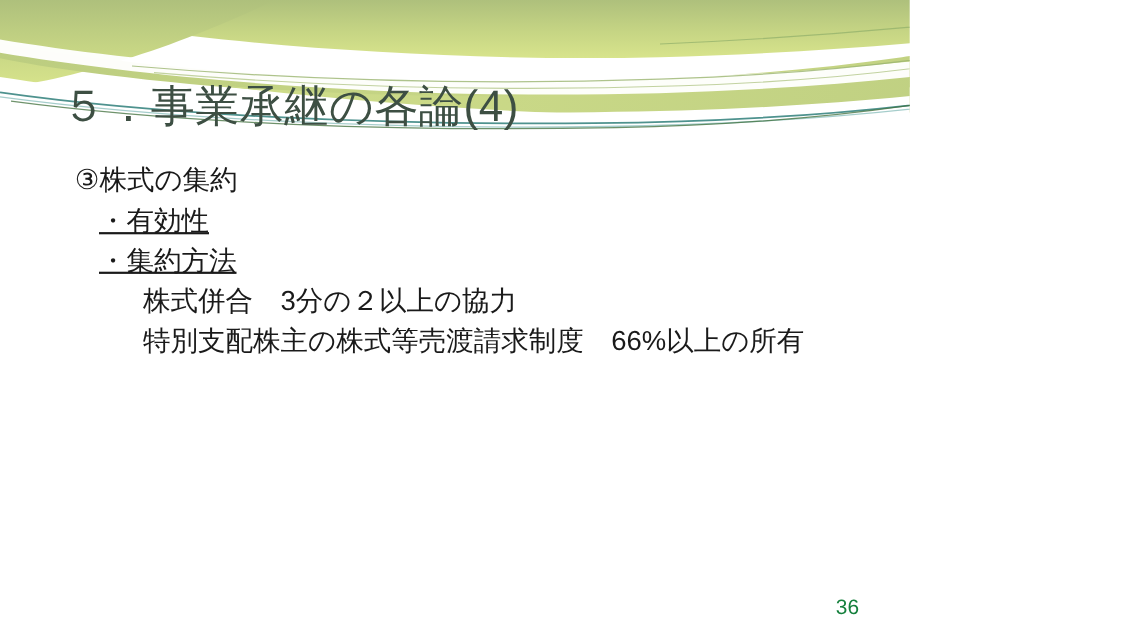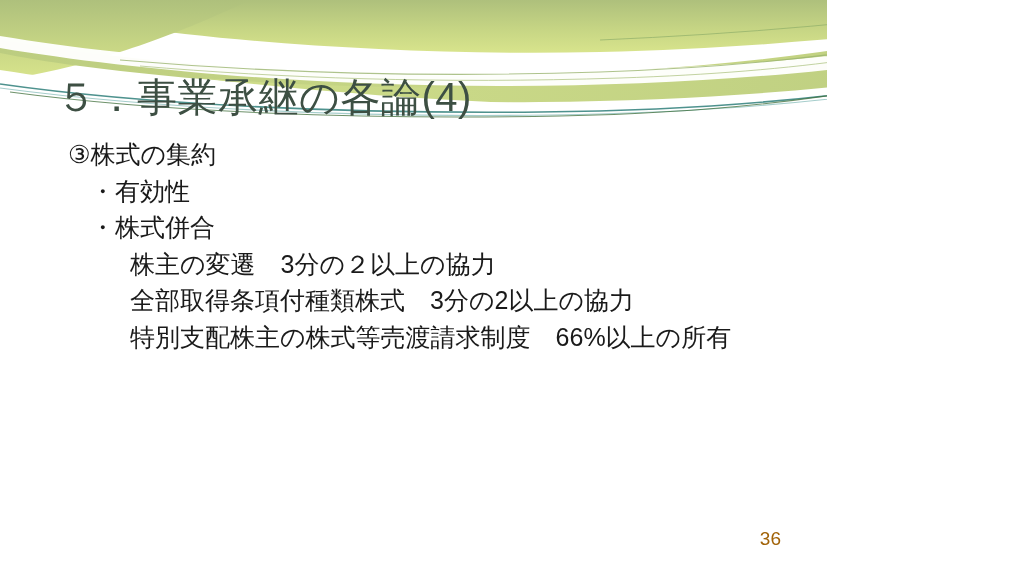--- a/index.html
+++ b/index.html
@@ -49,31 +49,31 @@
     top: 136px;
     width: 930px;
   }
   .line {
     color: #1a1a1a;
     font-size: 25px;
     line-height: 36.5px;
     white-space: pre;
     font-weight: 400;
   }
-  .lvl0 { padding-left: 0px; }
-  .lvl1 { padding-left: 22px; }
+  .lvl0 { padding-left: 0px; margin-top: 10px; }
+  .lvl1 { padding-left: 22px; text-decoration: underline; }
   .lvl2 { padding-left: 62px; }
 
   
   #page-number {
     position: absolute;
     right: 46px;
-    bottom: 26px;
+    bottom: 12px;
     font-size: 19px;
-    color: #a16207;
+    color: #15803d;
     font-weight: 400;
   }
 </style>
 </head>
 <body>
 
 <div id="slide">
 
   <svg id="header-wave" viewBox="0 0 1024 150" preserveAspectRatio="none">
     <defs>
@@ -135,21 +135,20 @@
     <path d="M120,60 C260,72 420,78 600,72 C780,66 920,46 1024,16" fill="none" stroke="#9ab46f" stroke-width="1.1" opacity="0.8"></path>
     <path d="M140,66 C280,78 440,84 620,78 C800,72 930,52 1024,22" fill="none" stroke="#b3c78a" stroke-width="1" opacity="0.8"></path>
     <path d="M600,40 C740,34 880,22 1024,2" fill="none" stroke="#8fae6a" stroke-width="1" opacity="0.7"></path>
   </svg>
 
   <div id="title">５．事業承継の各論(4)</div>
 
   <div id="body-block">
       <div class="line lvl0">③株式の集約</div>
       <div class="line lvl1">・有効性</div>
-      <div class="line lvl1">・株式併合</div>
-      <div class="line lvl2">株主の変遷　3分の２以上の協力</div>
-      <div class="line lvl2">全部取得条項付種類株式　3分の2以上の協力</div>
+      <div class="line lvl1">・集約方法</div>
+      <div class="line lvl2">株式併合　3分の２以上の協力</div>
       <div class="line lvl2">特別支配株主の株式等売渡請求制度　66%以上の所有</div>
     </div>
 
   <div id="page-number">36</div>
 
 </div>
 
 </body></html>

